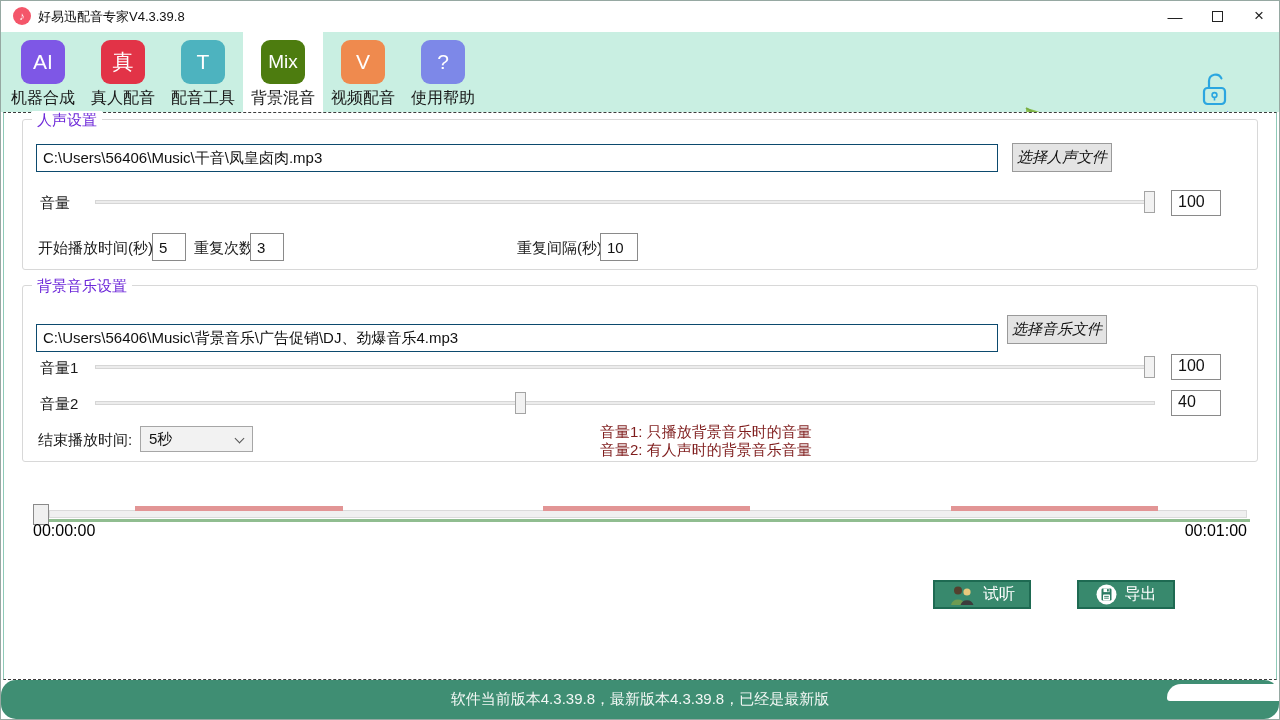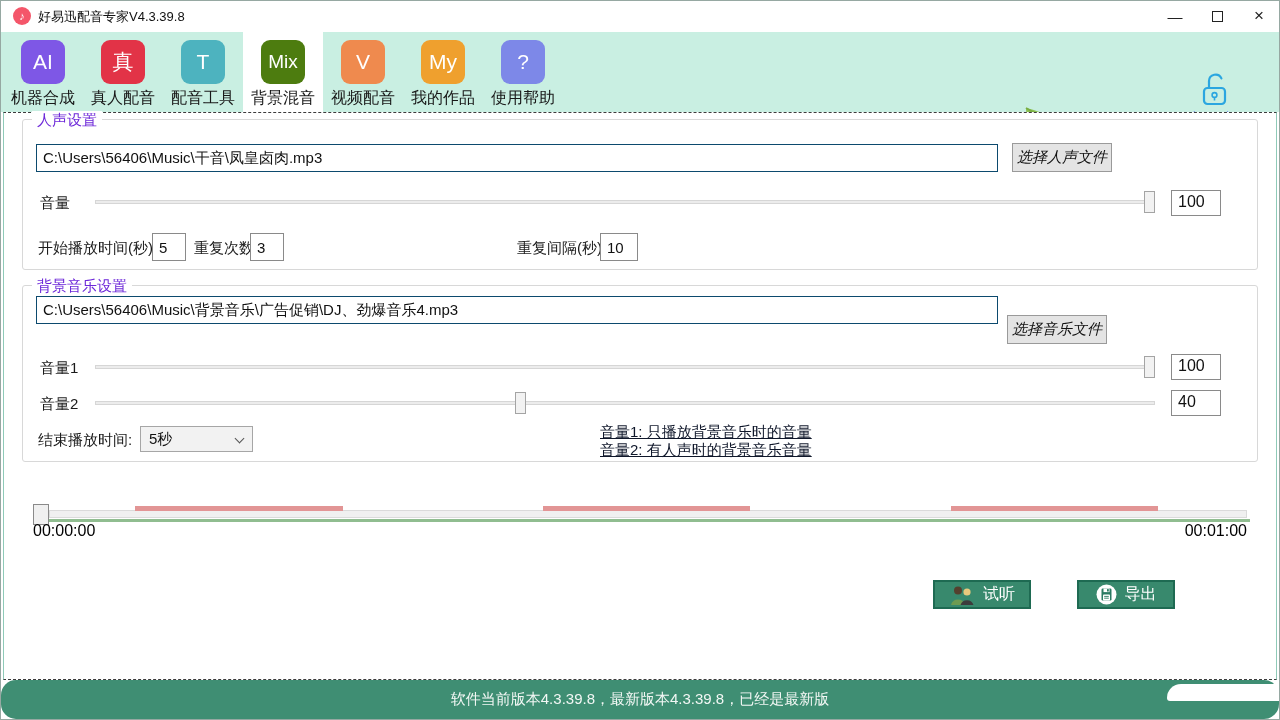--- a/index.html
+++ b/index.html
@@ -54,21 +54,21 @@
 
   .hslider { position:absolute; height:22px; }
   .hslider .track { position:absolute; left:0; right:0; top:9px; height:4px; background:#ececec; border:1px solid #d6d6d6; }
   .hslider .thumb { position:absolute; top:0; width:11px; height:22px; background:#f2f2f2; border:1px solid #a4a4a4; }
 
   .combo { position:absolute; background:#f2f2f2; border:1px solid #a6a6a6; font-size:15px;
     display:flex; align-items:center; padding:0 8px; color:#111; cursor:pointer; }
   .combo .chev { position:absolute; right:9px; top:8px; width:7px; height:7px;
     border-right:1.5px solid #555; border-bottom:1.5px solid #555; transform:rotate(45deg); }
 
-  .note { position:absolute; font-size:15px; color:#0f172a; line-height:18px; white-space:nowrap;text-decoration:underline; }
+  .note { position:absolute; font-size:15px; color:#7f1d1d; line-height:18px; white-space:nowrap; }
 
   
   .timeline { position:absolute; left:33px; top:504px; width:1214px; height:22px; }
   .timeline .handle { position:absolute; left:0; top:0; width:16px; height:21px; background:#f0f0f0; border:1px solid #8a8a8a; }
   .timeline .track { position:absolute; left:16px; right:0; top:6px; height:8px; background:#f0f0f0; border:1px solid #dadada; }
   .timeline .seg { position:absolute; top:2px; height:5px; background:#e29595; }
   .timeline .greenline { position:absolute; left:0; right:-3px; top:15px; height:3px; background:#90bd90; }
   .time-label { position:absolute; top:522px; font-size:16px; color:#000; }
   .time-label.start { left:33px; }
   .time-label.end { right:33px; text-align:right; }
@@ -116,24 +116,20 @@
       </div>
       <div class="tab tab-selected">
         <div class="tab-icon" style="background: #4d7c0f; font-size: 19px; text-align: right;">Mix</div>
         <div class="tab-label">背景混音</div>
       </div>
       <div class="tab">
         <div class="tab-icon" style="background: rgb(239, 138, 78);">V</div>
         <div class="tab-label">视频配音</div>
       </div>
       <div class="tab">
-        <div class="tab-icon" style="background: rgb(239, 160, 46);">My</div>
-        <div class="tab-label">我的作品</div>
-      </div>
-      <div class="tab">
         <div class="tab-icon" style="background: rgb(125, 136, 232);">?</div>
         <div class="tab-label">使用帮助</div>
       </div>
     </div>
   <svg class="leaf-icon" width="70" height="38" viewBox="0 0 70 38">
     <path d="M3 2 Q 34 8 50 37 Q 22 35 9 21 Q 3 11 3 2 Z" fill="#8cc152"></path>
     <path d="M3 2 Q 28 16 50 37" stroke="#79ad42" stroke-width="2" fill="none"></path>
   </svg>
 
   <svg class="lock-icon" width="32" height="38" viewBox="0 0 32 38">
@@ -163,21 +159,21 @@
 <div class="lbl" style="left:38px; top:239px;">开始播放时间(秒)</div>
 <input class="numbox" readonly="" style="left: 152px; top: 233px; width: 34px; height: 28px; font-size: 15px;" value="5">
 <div class="lbl" style="left:194px; top:239px;">重复次数</div>
 <input class="numbox" readonly="" style="left: 250px; top: 233px; width: 34px; height: 28px; font-size: 15px;" value="3">
 <div class="lbl" style="left:517px; top:239px;">重复间隔(秒)</div>
 <input class="numbox" readonly="" style="left: 600px; top: 233px; width: 38px; height: 28px; font-size: 15px;" value="10">
 
 <div class="groupbox" style="left:22px; top:285px; width:1236px; height:177px;"></div>
 <div class="gb-label" style="left:32px; top:277px;">背景音乐设置</div>
 
-<input class="pathbox" readonly="" style="left: 36px; top: 296px; width: 962px; height: 28px;" value="C:\Users\56406\Music\背景音乐\广告促销\DJ、劲爆音乐4.mp3">
+<input class="pathbox" readonly="" style="left: 36px; top: 324px; width: 962px; height: 28px;" value="C:\Users\56406\Music\背景音乐\广告促销\DJ、劲爆音乐4.mp3">
 <div class="btn-gray" style="left:1007px; top:315px; width:100px; height:29px;">选择音乐文件</div>
 
 <div class="lbl" style="left:40px; top:359px;">音量1</div>
 <div class="hslider" style="left:95px; top:356px; width:1060px;">
   <div class="track"></div>
   <div class="thumb" style="left: calc(100% - 11px);"></div>
 </div>
 <div class="numbox" style="left:1171px; top:354px; width:50px; height:26px;">100</div>
 
 <div class="lbl" style="left:40px; top:395px;">音量2</div>

